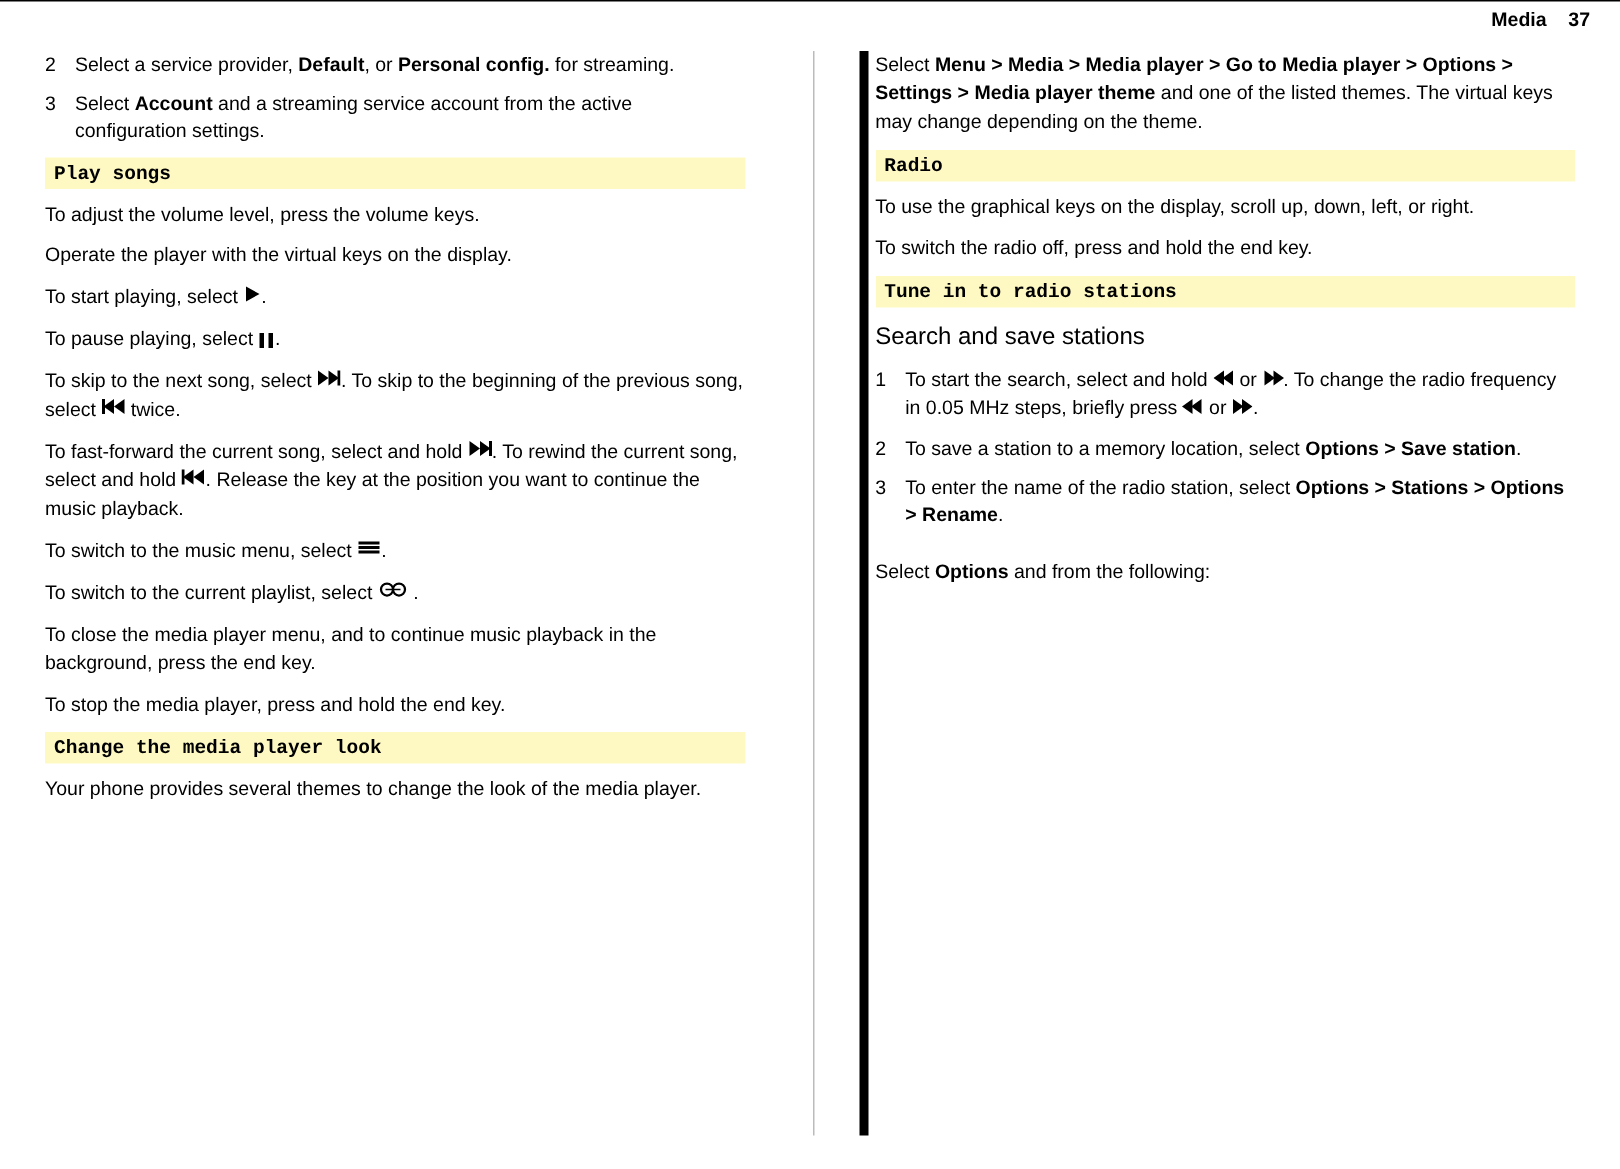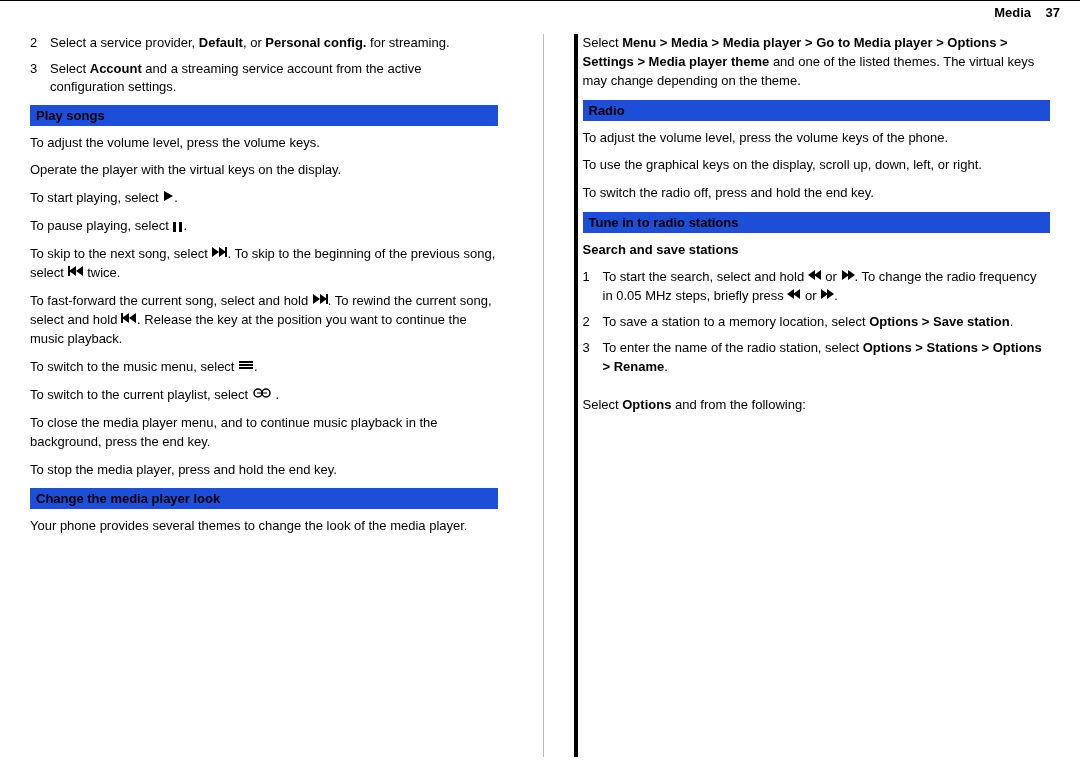--- a/index.html
+++ b/index.html
@@ -57,27 +57,27 @@
     }
 
     .left-col {
       flex: 1;
       padding-right: 15px;
     }
 
     .right-col {
       flex: 1;
       padding-left: 5px;
-      border-left: 4px solid #000000;
+      border-left: 6px solid #000000;
     }
 
     .section-header {
-      background: #1d4ed8;
+      background: #fef9c3;
       padding: 3px 6px;
-      font-family: Liberation Sans, sans-serif;
+      font-family: Liberation Mono, monospace;
       font-size: 13px;
       font-weight: bold;
       margin-bottom: 8px;
       margin-top: 8px;
     }
 
     .numbered-item {
       display: flex;
       flex-direction: row;
       margin-bottom: 8px;
@@ -238,32 +238,31 @@
 
       <p>
         Select <span class="bold-inline">Menu &gt; Media &gt; Media player &gt; Go to Media player &gt; Options &gt; Settings &gt; Media player theme</span> and one of the listed themes. The virtual keys may change depending on the theme.
       </p>
 
       <div class="section-header">
         <span>Radio</span>
       </div>
 
 
-      <p>To adjust the volume level, press the volume keys of the phone.</p>
 
       <p>To use the graphical keys on the display, scroll up, down, left, or right.</p>
 
 
       <p>To switch the radio off, press and hold the end key.</p>
 
       <div class="section-header">
         <span>Tune in to radio stations</span>
       </div>
 
-      <p style="font-weight:bold; font-family:Arial,sans-serif; font-size:13px; margin-bottom:8px;">Search and save stations</p>
+      <p style="font-weight:normal; font-family:Arial,sans-serif; font-size:16px; margin-bottom:8px;">Search and save stations</p>
 
       <div class="numbered-item">
         <span class="num">1</span>
         <span class="item-text">
           To start the search, select and hold 
           <span style="display:inline-block;vertical-align:middle;">
             <svg width="14" height="12" viewBox="0 0 14 12">
                 <polygon points="13,1 6,6 13,11" fill="#000"></polygon>
                 <polygon points="7,1 0,6 7,11" fill="#000"></polygon>
               </svg>

